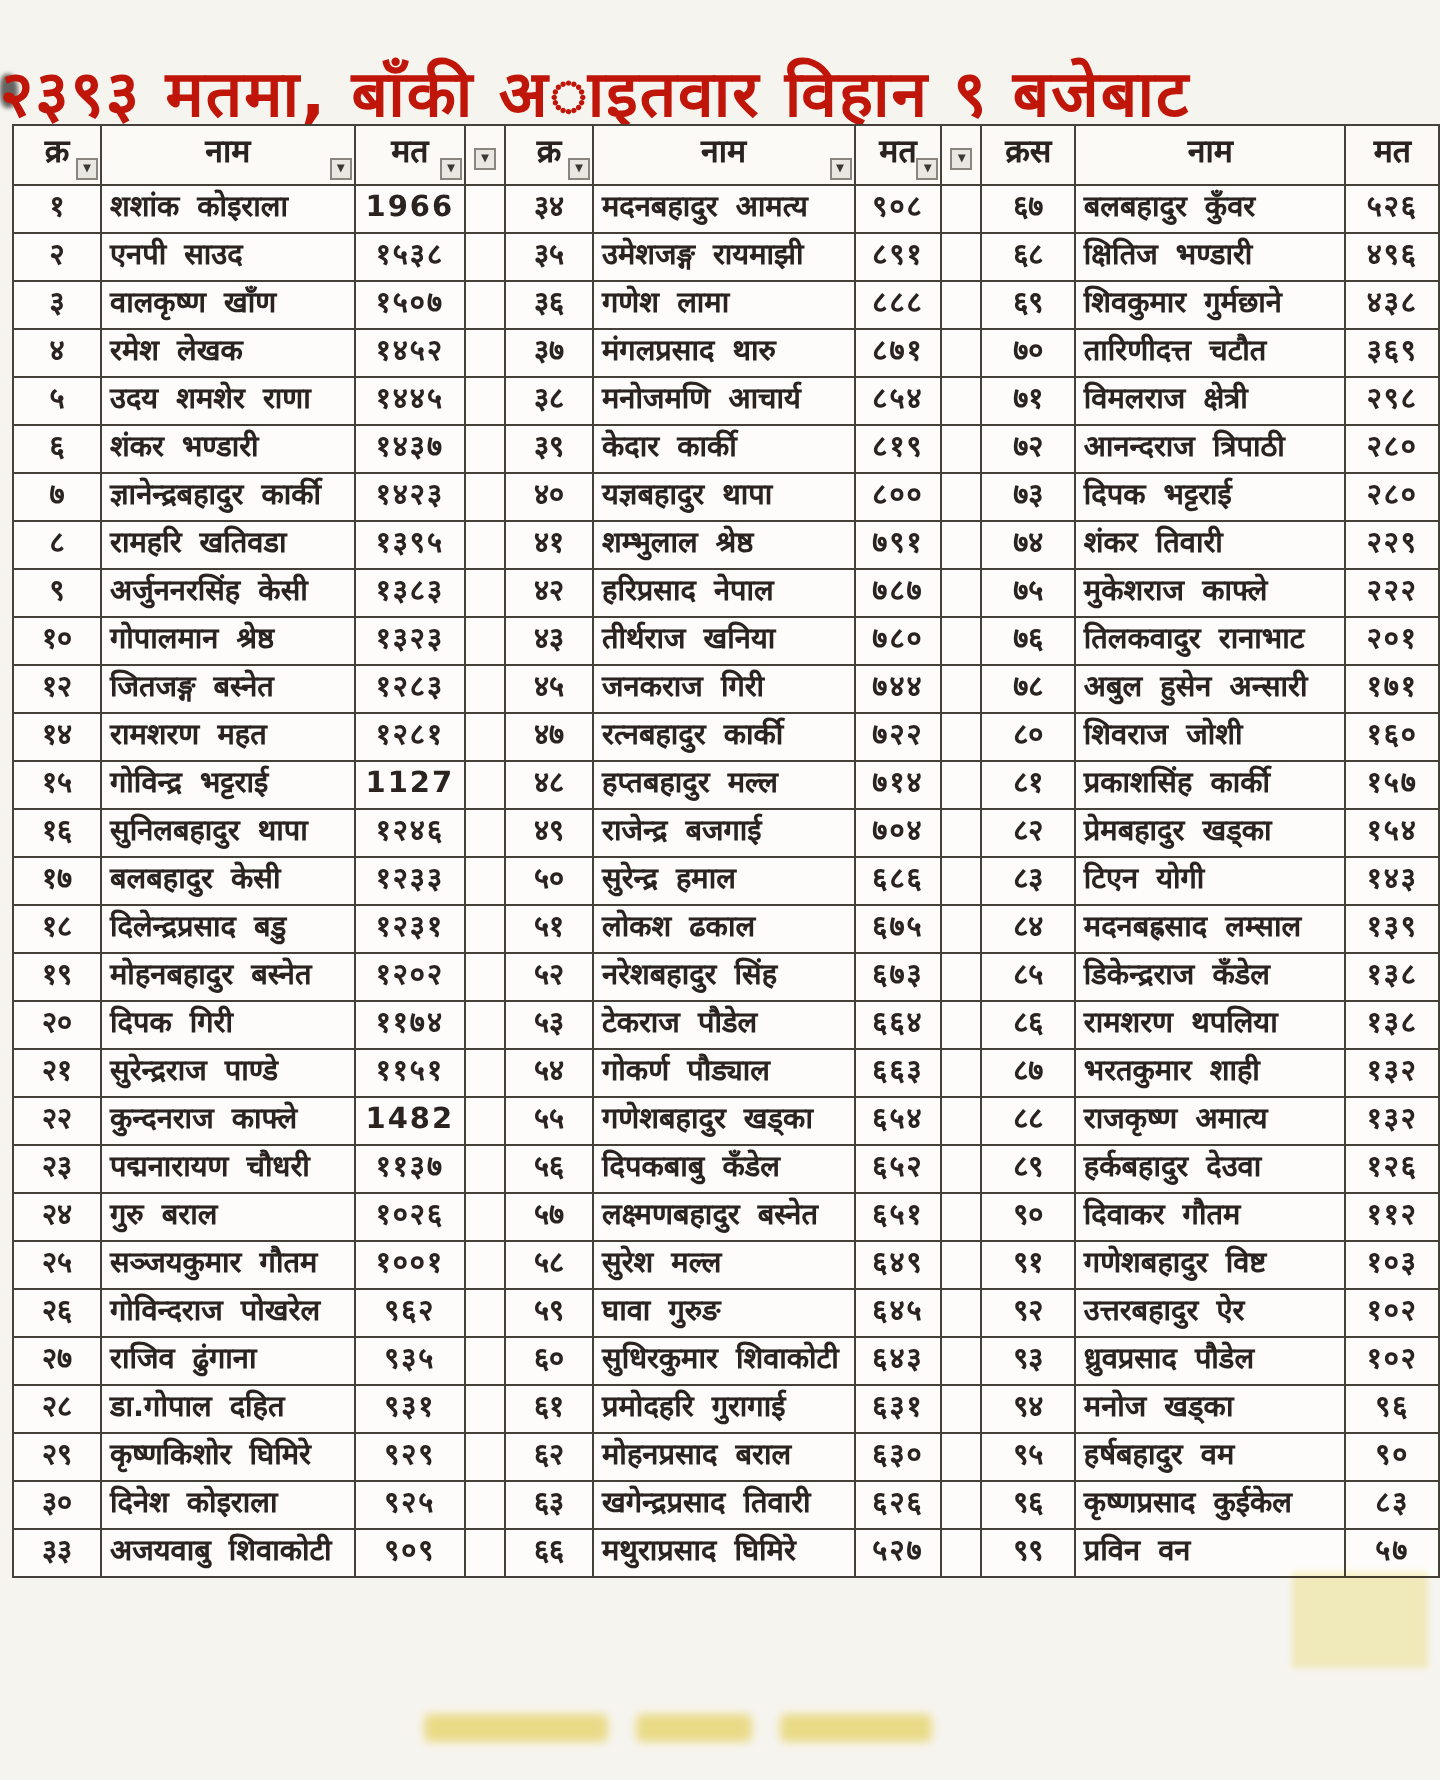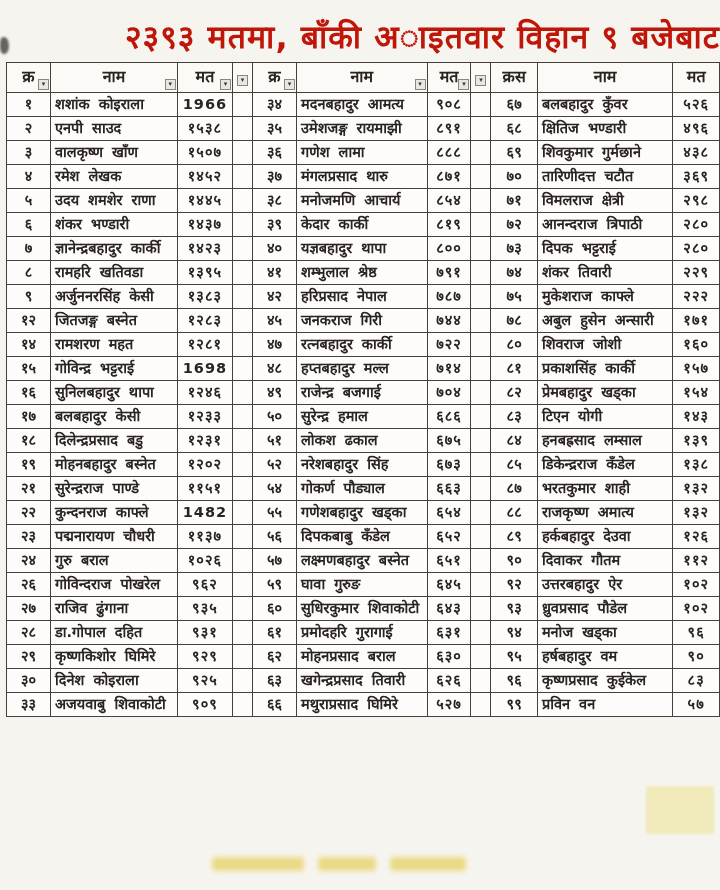--- a/index.html
+++ b/index.html
@@ -5,22 +5,22 @@
   html,body{margin:0;padding:0;}
   body{
     width:720px;height:890px;overflow:hidden;
     background:#f6f4ef;
     font-family:"DejaVu Sans","Liberation Sans",sans-serif;
     color:#2b2320;
   }
   .page{position:relative;width:720px;height:890px;}
 
   .title{
-    position:absolute;top:14px;left:0;width:720px;
-    text-align:right;
+    position:absolute;top:24px;left:0;width:720px;
+    text-align:left;
     font-size:32px;font-weight:bold;
     color:#c0160a;
     letter-spacing:1px;
     white-space:nowrap;
   }
 
   table.votes{
     position:absolute;top:62px;left:6px;
     border-collapse:collapse;table-layout:fixed;
     background:#fdfcfa;
@@ -30,21 +30,21 @@
     padding:0 4px;
     height:23px;
     font-size:14.5px;
     font-weight:600;
     line-height:1.05;
     white-space:nowrap;
     overflow:hidden;
   }
   table.votes th{
     height:29px;font-size:16px;font-weight:bold;
-    text-align:center;position:relative;background:#fbfaf7;
+    text-align:center;position:relative;background:#fbfaf7;font-family:Liberation Serif, serif;
   }
   td.sn{width:44px;text-align:center;}
   td.nm{text-align:left;word-spacing:4px;}
   td.vt{text-align:center;letter-spacing:1px;}
   col.c-sn{width:44px;} col.c-nm1{width:130px;} col.c-vt1{width:56px;}
   col.c-sp{width:13px;} col.c-sn2{width:42px;} col.c-nm2{width:132px;}
   col.c-vt2{width:48px;} col.c-sn3{width:42px;} col.c-nm3{width:142px;}
   col.c-vt3{width:52px;}
   td.sp{padding:0;background:#fdfcfa;}
 
@@ -225,20 +225,33 @@
           <td class="sp"></td>
           <td class="sn">४२</td>
           <td class="nm">हरिप्रसाद नेपाल</td>
           <td class="vt">७८७</td>
           <td class="sp"></td>
           <td class="sn">७५</td>
           <td class="nm">मुकेशराज काफ्ले</td>
           <td class="vt">२२२</td>
         </tr>
         <tr>
+          <td class="sn">१०</td>
+          <td class="nm">गोपालमान श्रेष्ठ</td>
+          <td class="vt">१३२३</td>
+          <td class="sp"></td>
+          <td class="sn">४३</td>
+          <td class="nm">तीर्थराज खनिया</td>
+          <td class="vt">७८०</td>
+          <td class="sp"></td>
+          <td class="sn">७६</td>
+          <td class="nm">तिलकवादुर रानाभाट</td>
+          <td class="vt">२०१</td>
+        </tr>
+        <tr>
           <td class="sn">१२</td>
           <td class="nm">जितजङ्ग बस्नेत</td>
           <td class="vt">१२८३</td>
           <td class="sp"></td>
           <td class="sn">४५</td>
           <td class="nm">जनकराज गिरी</td>
           <td class="vt">७४४</td>
           <td class="sp"></td>
           <td class="sn">७८</td>
           <td class="nm">अबुल हुसेन अन्सारी</td>
@@ -253,21 +266,21 @@
           <td class="nm">रत्नबहादुर कार्की</td>
           <td class="vt">७२२</td>
           <td class="sp"></td>
           <td class="sn">८०</td>
           <td class="nm">शिवराज जोशी</td>
           <td class="vt">१६०</td>
         </tr>
         <tr>
           <td class="sn">१५</td>
           <td class="nm">गोविन्द्र भट्टराई</td>
-          <td class="vt">1698</td>
+          <td class="vt">1127</td>
           <td class="sp"></td>
           <td class="sn">४८</td>
           <td class="nm">हप्तबहादुर मल्ल</td>
           <td class="vt">७१४</td>
           <td class="sp"></td>
           <td class="sn">८१</td>
           <td class="nm">प्रकाशसिंह कार्की</td>
           <td class="vt">१५७</td>
         </tr>
         <tr>
@@ -299,37 +312,50 @@
         <tr>
           <td class="sn">१८</td>
           <td class="nm">दिलेन्द्रप्रसाद बडु</td>
           <td class="vt">१२३१</td>
           <td class="sp"></td>
           <td class="sn">५१</td>
           <td class="nm">लोकश ढकाल</td>
           <td class="vt">६७५</td>
           <td class="sp"></td>
           <td class="sn">८४</td>
-          <td class="nm">हनबह्रसाद लम्साल</td>
+          <td class="nm">मदनबह्रसाद लम्साल</td>
           <td class="vt">१३९</td>
         </tr>
         <tr>
           <td class="sn">१९</td>
           <td class="nm">मोहनबहादुर बस्नेत</td>
           <td class="vt">१२०२</td>
           <td class="sp"></td>
           <td class="sn">५२</td>
           <td class="nm">नरेशबहादुर सिंह</td>
           <td class="vt">६७३</td>
           <td class="sp"></td>
           <td class="sn">८५</td>
           <td class="nm">डिकेन्द्रराज कँडेल</td>
           <td class="vt">१३८</td>
         </tr>
         <tr>
+          <td class="sn">२०</td>
+          <td class="nm">दिपक गिरी</td>
+          <td class="vt">११७४</td>
+          <td class="sp"></td>
+          <td class="sn">५३</td>
+          <td class="nm">टेकराज पौडेल</td>
+          <td class="vt">६६४</td>
+          <td class="sp"></td>
+          <td class="sn">८६</td>
+          <td class="nm">रामशरण थपलिया</td>
+          <td class="vt">१३८</td>
+        </tr>
+        <tr>
           <td class="sn">२१</td>
           <td class="nm">सुरेन्द्रराज पाण्डे</td>
           <td class="vt">११५१</td>
           <td class="sp"></td>
           <td class="sn">५४</td>
           <td class="nm">गोकर्ण पौड्याल</td>
           <td class="vt">६६३</td>
           <td class="sp"></td>
           <td class="sn">८७</td>
           <td class="nm">भरतकुमार शाही</td>
@@ -366,20 +392,33 @@
           <td class="nm">गुरु बराल</td>
           <td class="vt">१०२६</td>
           <td class="sp"></td>
           <td class="sn">५७</td>
           <td class="nm">लक्ष्मणबहादुर बस्नेत</td>
           <td class="vt">६५१</td>
           <td class="sp"></td>
           <td class="sn">९०</td>
           <td class="nm">दिवाकर गौतम</td>
           <td class="vt">११२</td>
+        </tr>
+        <tr>
+          <td class="sn">२५</td>
+          <td class="nm">सञ्जयकुमार गौतम</td>
+          <td class="vt">१००१</td>
+          <td class="sp"></td>
+          <td class="sn">५८</td>
+          <td class="nm">सुरेश मल्ल</td>
+          <td class="vt">६४९</td>
+          <td class="sp"></td>
+          <td class="sn">९१</td>
+          <td class="nm">गणेशबहादुर विष्ट</td>
+          <td class="vt">१०३</td>
         </tr>
         <tr>
           <td class="sn">२६</td>
           <td class="nm">गोविन्दराज पोखरेल</td>
           <td class="vt">९६२</td>
           <td class="sp"></td>
           <td class="sn">५९</td>
           <td class="nm">घावा गुरुङ</td>
           <td class="vt">६४५</td>
           <td class="sp"></td>

